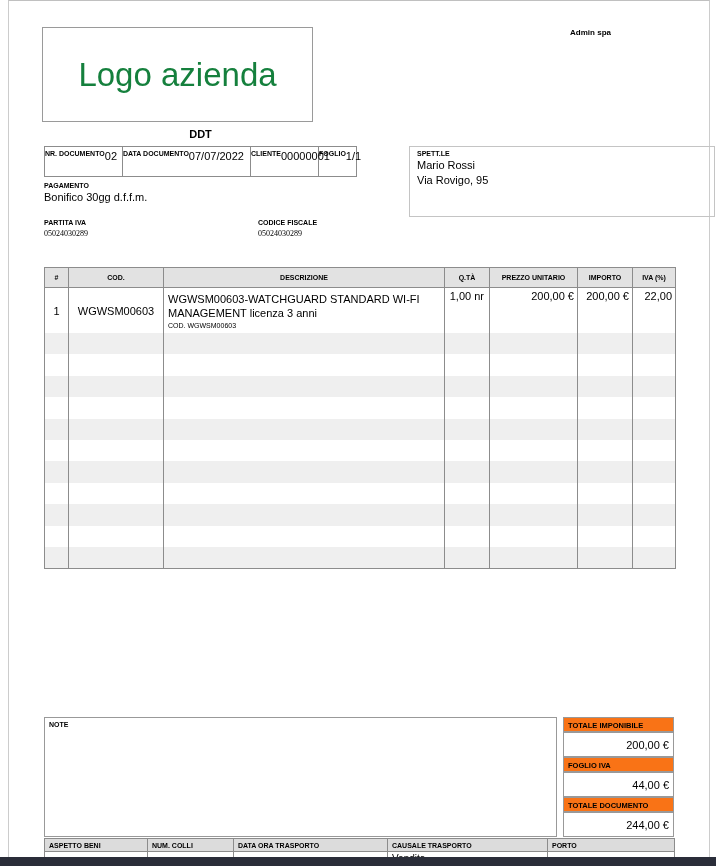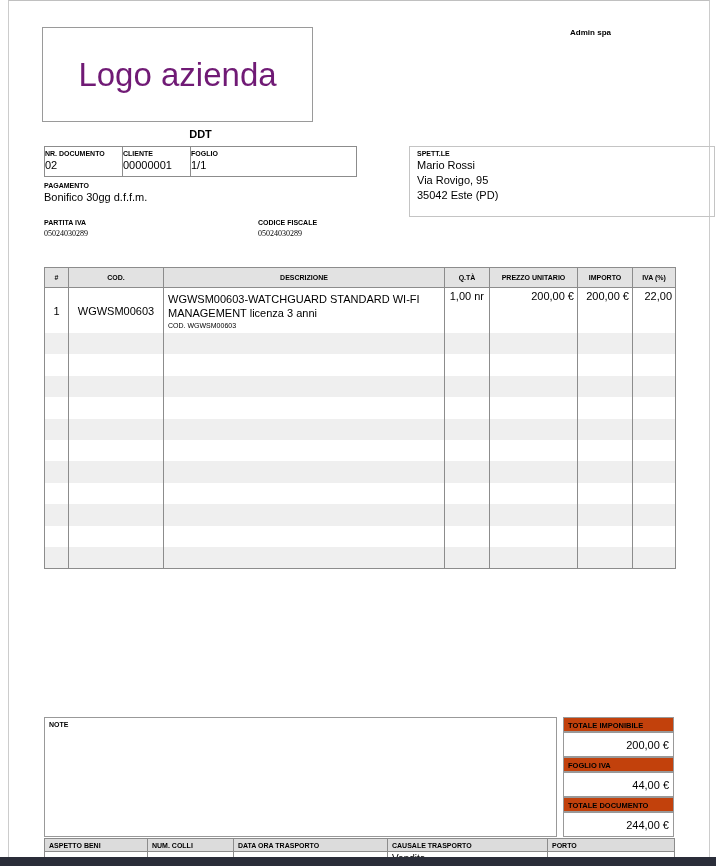--- a/index.html
+++ b/index.html
@@ -10,29 +10,29 @@
   }
 
   .page-frame { position:absolute; left:8px; top:0; width:702px; height:857px;
     border-left:1px solid #ccc; border-right:1px solid #ccc; border-top:1px solid #c0c0c0; }
 
   .admin-name { position:absolute; left:0; top:28px; width:611px; text-align:right;
     font-size:8px; font-weight:bold; }
 
   .logo-box { position:absolute; left:42px; top:27px; width:271px; height:95px;
     border:1px solid #9a9a9a; display:flex; align-items:center; justify-content:center; }
-  .logo-box span { font-size:33px; color:#701a75; }
+  .logo-box span { font-size:33px; color:#15803d; }
 
   .ddt-title { position:absolute; left:44px; top:128px; width:313px; text-align:center;
     font-size:11px; font-weight:bold; }
 
   .doc-table { position:absolute; left:44px; top:146px; width:313px; height:31px;
     border:1px solid #8c8c8c; display:flex; }
-  .doc-cell { border-right:1px solid #8c8c8c; padding-top:2px; text-align:left;
-    display:flex; flex-direction:column; }
+  .doc-cell { border-right:1px solid #8c8c8c; padding-top:2px; text-align:center;
+    display:flex; }
   .doc-cell:last-child { border-right:none; }
   .doc-cell .h { font-size:7px; font-weight:bold; line-height:9px; }
   .doc-cell .v { font-size:11px; line-height:15px; }
   .dc0 { width:78px; } .dc1 { width:128px; } .dc2 { width:68px; } .dc3 { width:37px; }
 
   .spett-box { position:absolute; left:368px; top:146px; width:306px; height:71px;
     border:1px solid #c4c4c4; padding:3px 7px;margin-left:41px; }
   .spett-box .h { font-size:7px; font-weight:bold; margin-bottom:1px; }
   .spett-box .line { font-size:11px; line-height:15px; }
 
@@ -57,21 +57,21 @@
   .id.num { text-align:right; padding:2px 3px 0 0; }
   .id.qty { text-align:right; padding:2px 5px 4px 0; }
   .ie { height:21.4px; border-right:1px solid #8c8c8c; }
   .ie.stripe { background:#efefef; }
 
   .note-box { position:absolute; left:44px; top:717px; width:513px; height:120px;
     border:1px solid #999; padding:3px 4px; }
   .note-box .h { font-size:7px; font-weight:bold; }
 
   .totals { position:absolute; left:563px; top:717px; width:111px; }
-  .tlabel { height:15px; border:1px solid #999; background:#c2410c;
+  .tlabel { height:15px; border:1px solid #999; background:#f97316;
     font-size:7.5px; font-weight:bold; padding:3px 0 0 4px; }
   .tvalue { height:25px; border:1px solid #999; background:#fff;
     font-size:11px; text-align:right; padding:6px 4px 0 0; }
 
   .transport { position:absolute; left:44px; top:838px; width:631px;
     border:1px solid #8c8c8c; display:grid;
     grid-template-columns:103px 86px 154px 160px 126px; }
   .th { height:13px; background:#dcdcdc; border-right:1px solid #8c8c8c;
     border-bottom:1px solid #8c8c8c; font-size:7px; font-weight:bold; padding:3px 0 0 4px;
     white-space:nowrap; overflow:hidden; }
@@ -92,35 +92,38 @@
   <span>Logo azienda</span>
 </div>
 
 <div class="ddt-title">DDT</div>
 
 <div class="doc-table">
   <div class="doc-cell dc0">
     <div class="h">NR. DOCUMENTO</div>
     <div class="v">02</div>
   </div>
+  <div class="doc-cell dc1">
+    <div class="h">DATA DOCUMENTO</div>
+    <div class="v">07/07/2022</div>
+  </div>
   <div class="doc-cell dc2">
     <div class="h">CLIENTE</div>
     <div class="v">00000001</div>
   </div>
   <div class="doc-cell dc3">
     <div class="h">FOGLIO</div>
     <div class="v">1/1</div>
   </div>
 </div>
 
 <div class="spett-box">
   <div class="h">SPETT.LE</div>
   <div class="line">Mario Rossi</div>
   <div class="line">Via Rovigo, 95</div>
-  <div class="line">35042 Este (PD)</div>
 </div>
 
 <div class="kv pagamento">
   <div class="h">PAGAMENTO</div>
   <div class="v">Bonifico 30gg d.f.f.m.</div>
 </div>
 
 <div class="kv partita">
   <div class="h">PARTITA IVA</div>
   <div class="v">05024030289</div>

